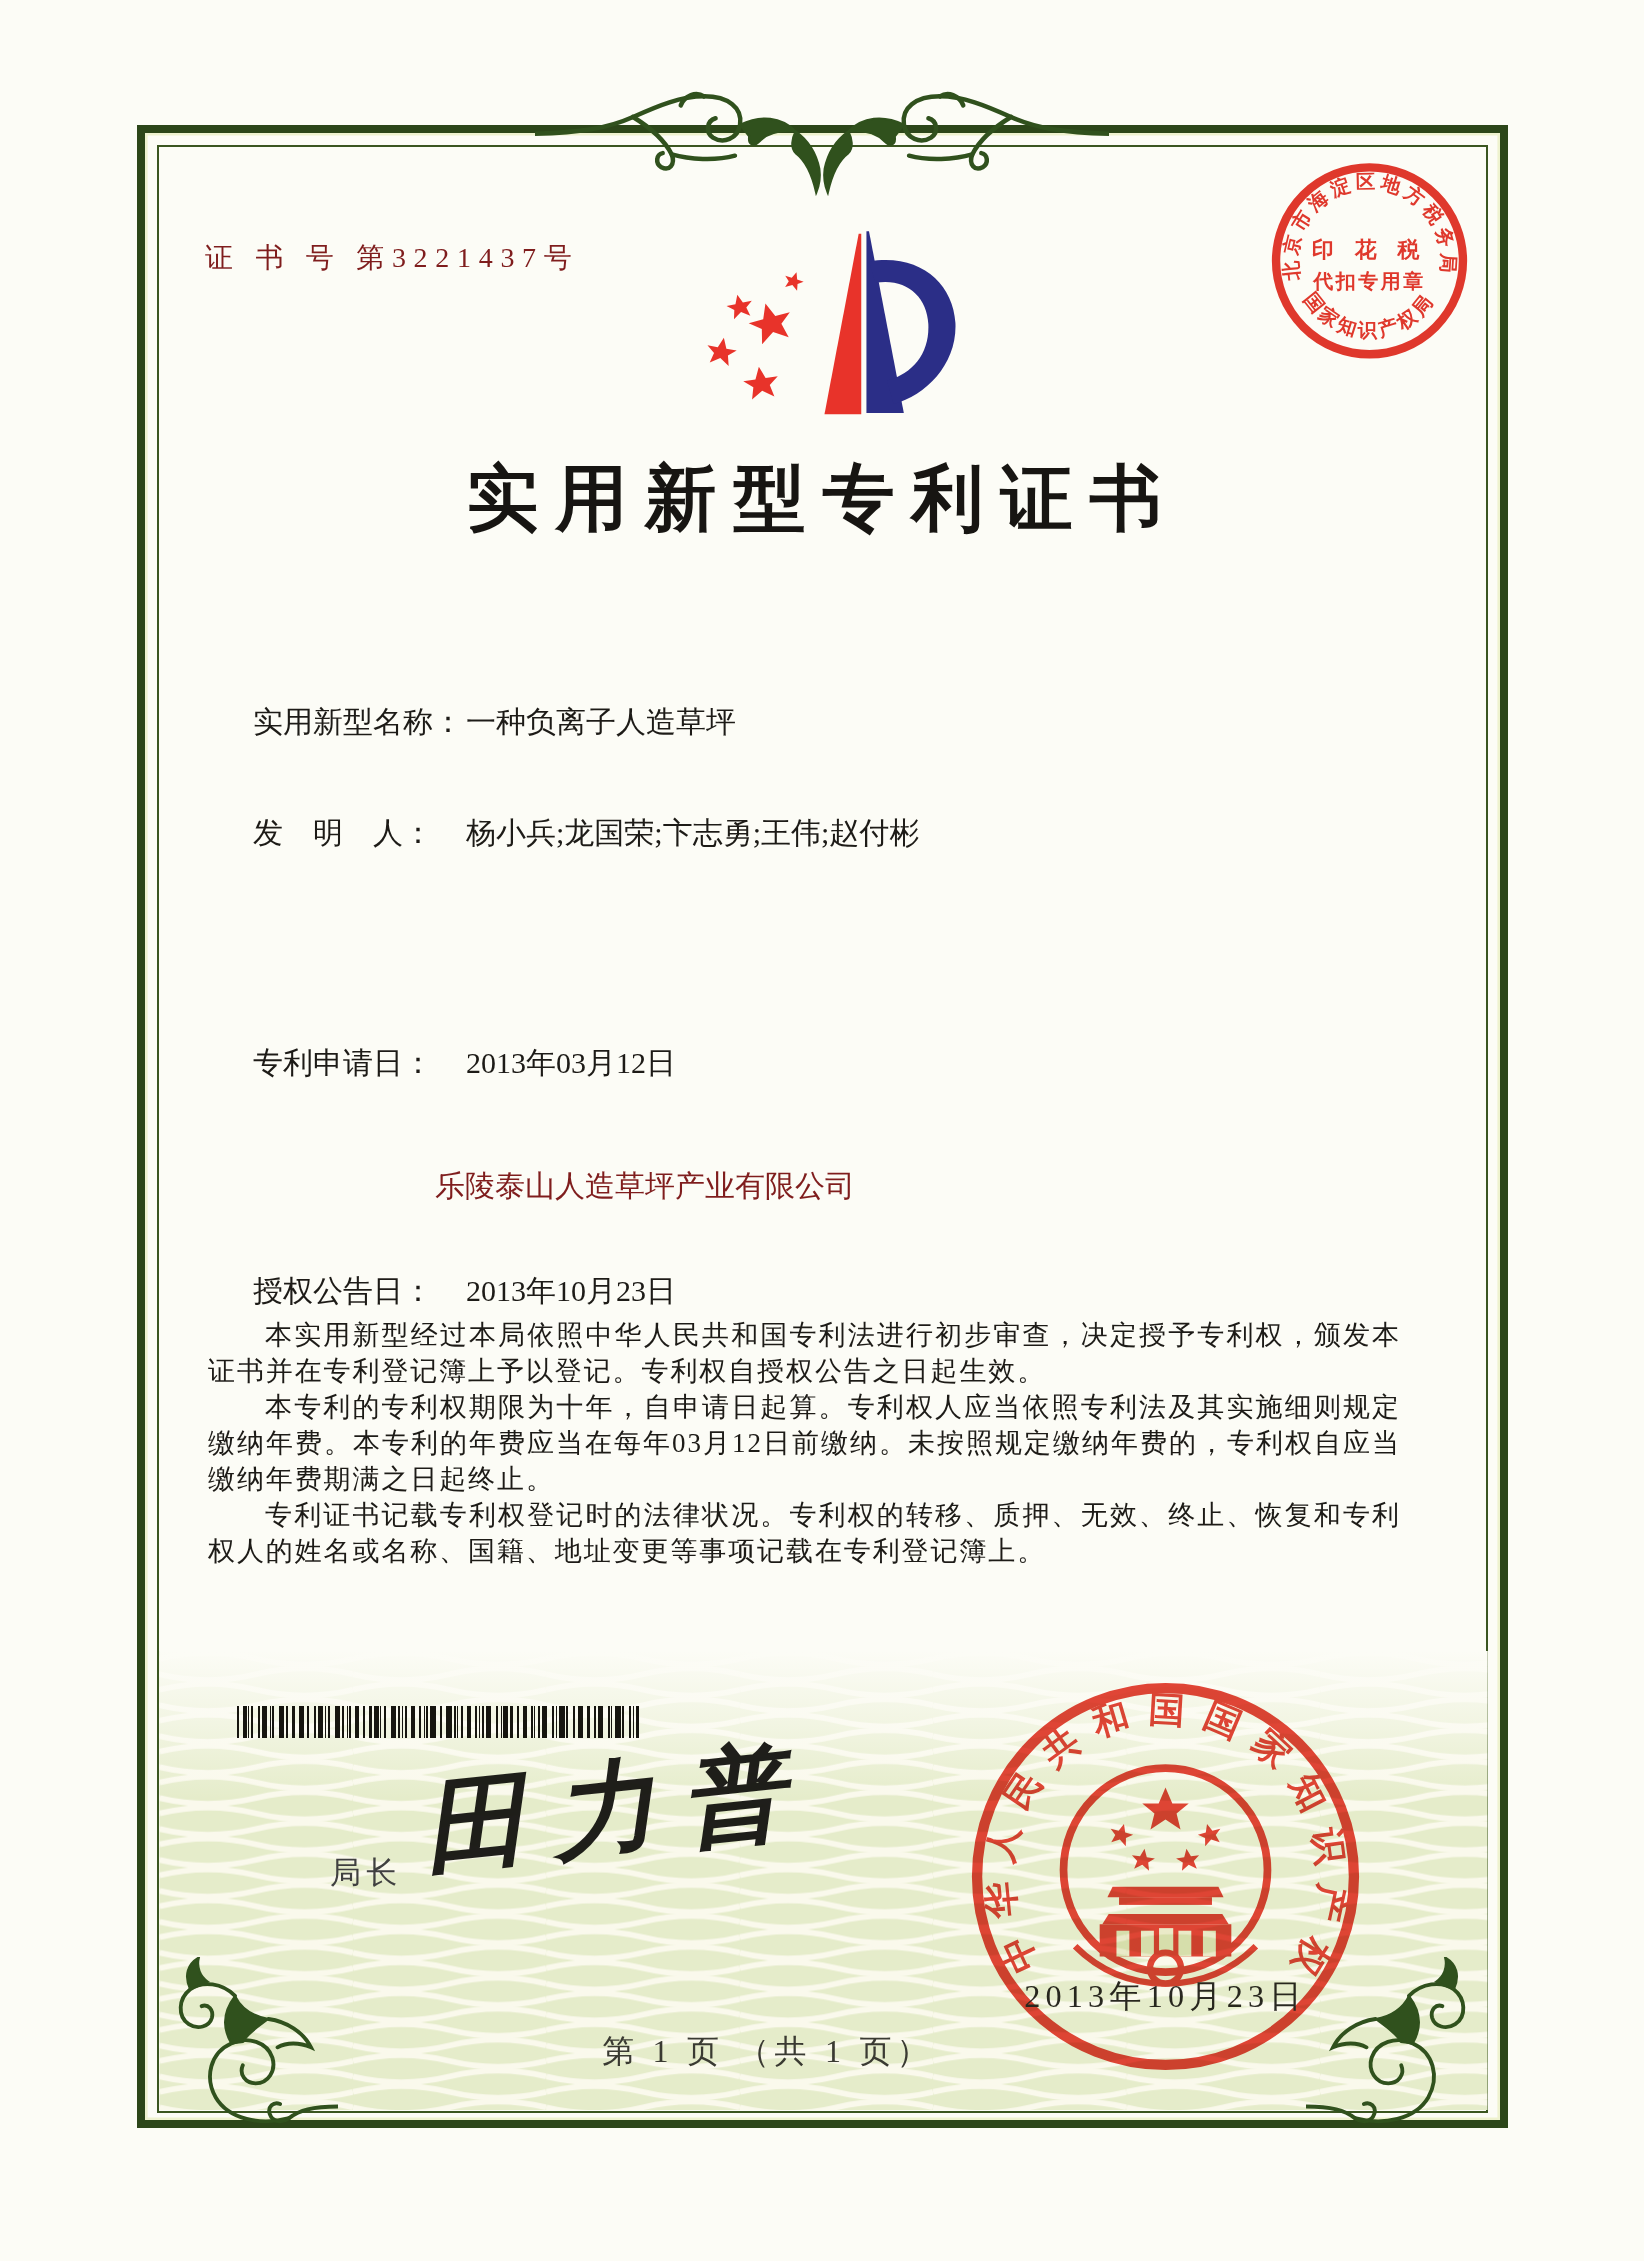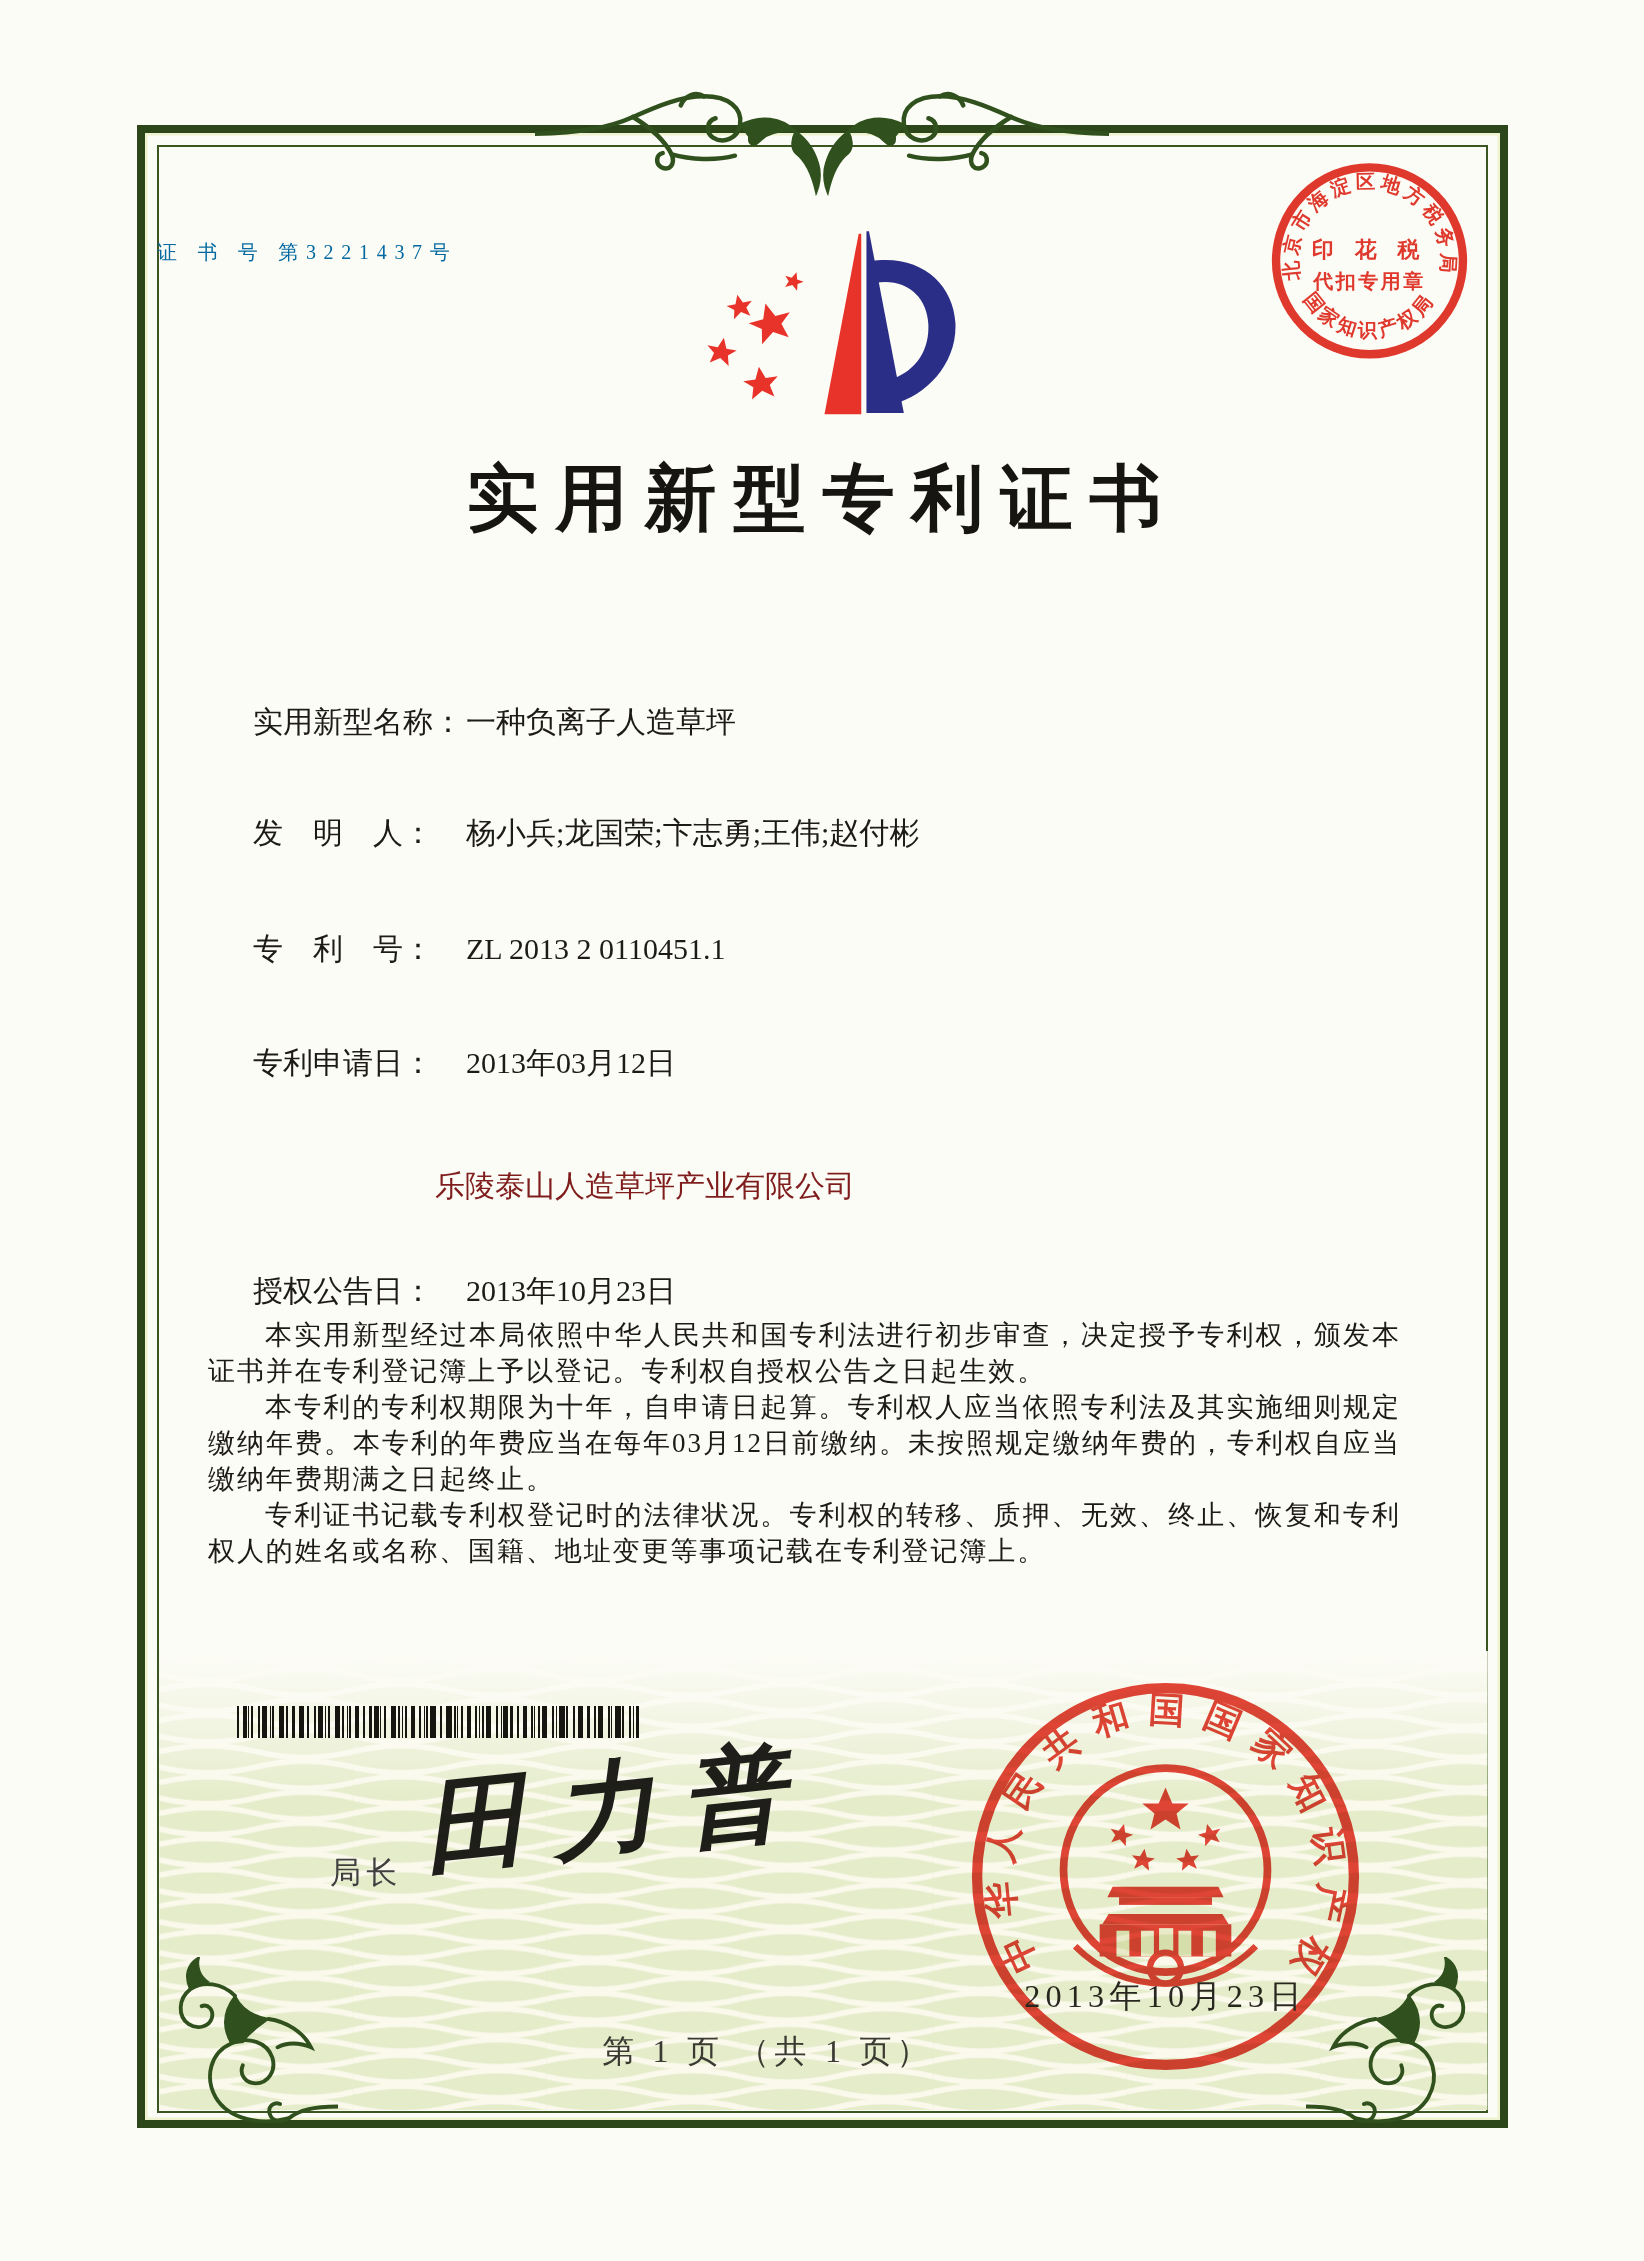--- a/index.html
+++ b/index.html
@@ -17,21 +17,21 @@
     border:8.4px solid #2c4619;box-sizing:border-box;
     box-shadow:inset 0 0 0 2.6px #eef2cf;
   }
   .frame-inner{
     position:absolute;left:157px;top:145px;width:1331px;height:1968px;
     border:2.6px solid #3b5621;box-sizing:border-box;
   }
   
   .cert-no{
     position:absolute;left:157px;top:239px;
-    font-size:20px;letter-spacing:7.7px;color:#0369a1;
+    font-size:28px;letter-spacing:7.7px;color:#7f1d1d;padding-left:48px;
   }
   .title{
     position:absolute;left:0;top:451px;width:1645px;
     text-align:center;font-size:72px;font-weight:700;
     letter-spacing:17px;color:#171512;
   }
   
   .row{position:absolute;left:223px;font-size:30px;white-space:pre;color:#1d1b17;}
   .row .lab{display:inline-block;width:213px;white-space:pre;}
   .row2{position:absolute;left:435px;font-size:30px;white-space:pre;color:#7f1d1d;}
@@ -162,23 +162,20 @@
     <text x="173" y="214" text-anchor="middle" font-size="31" letter-spacing="4" font-weight="700" fill="#e0271b">代扣专用章</text>
   </svg>
 
   <div class="title">实用新型专利证书</div>
 
   <div class="row" style="top:779px">
     <span class="lab">发　明　人：</span><span class="val">杨小兵;龙国荣;卞志勇;王伟;赵付彬</span>
   </div>
   <div class="row" style="top:668px">
     <span class="lab">实用新型名称：</span><span class="val">一种负离子人造草坪</span>
-  </div>
-  <div class="row" style="top:895px">
-    <span class="lab">专　利　号：</span><span class="val">ZL 2013 2 0110451.1</span>
   </div>
   <div class="row" style="top:1009px">
     <span class="lab">专利申请日：</span><span class="val">2013年03月12日</span>
   </div>
   <div class="row2" style="top:1166px">乐陵泰山人造草坪产业有限公司</div>
   <div class="row" style="top:1237px">
     <span class="lab">授权公告日：</span><span class="val">2013年10月23日</span>
   </div>
 
   <div class="body-text">

